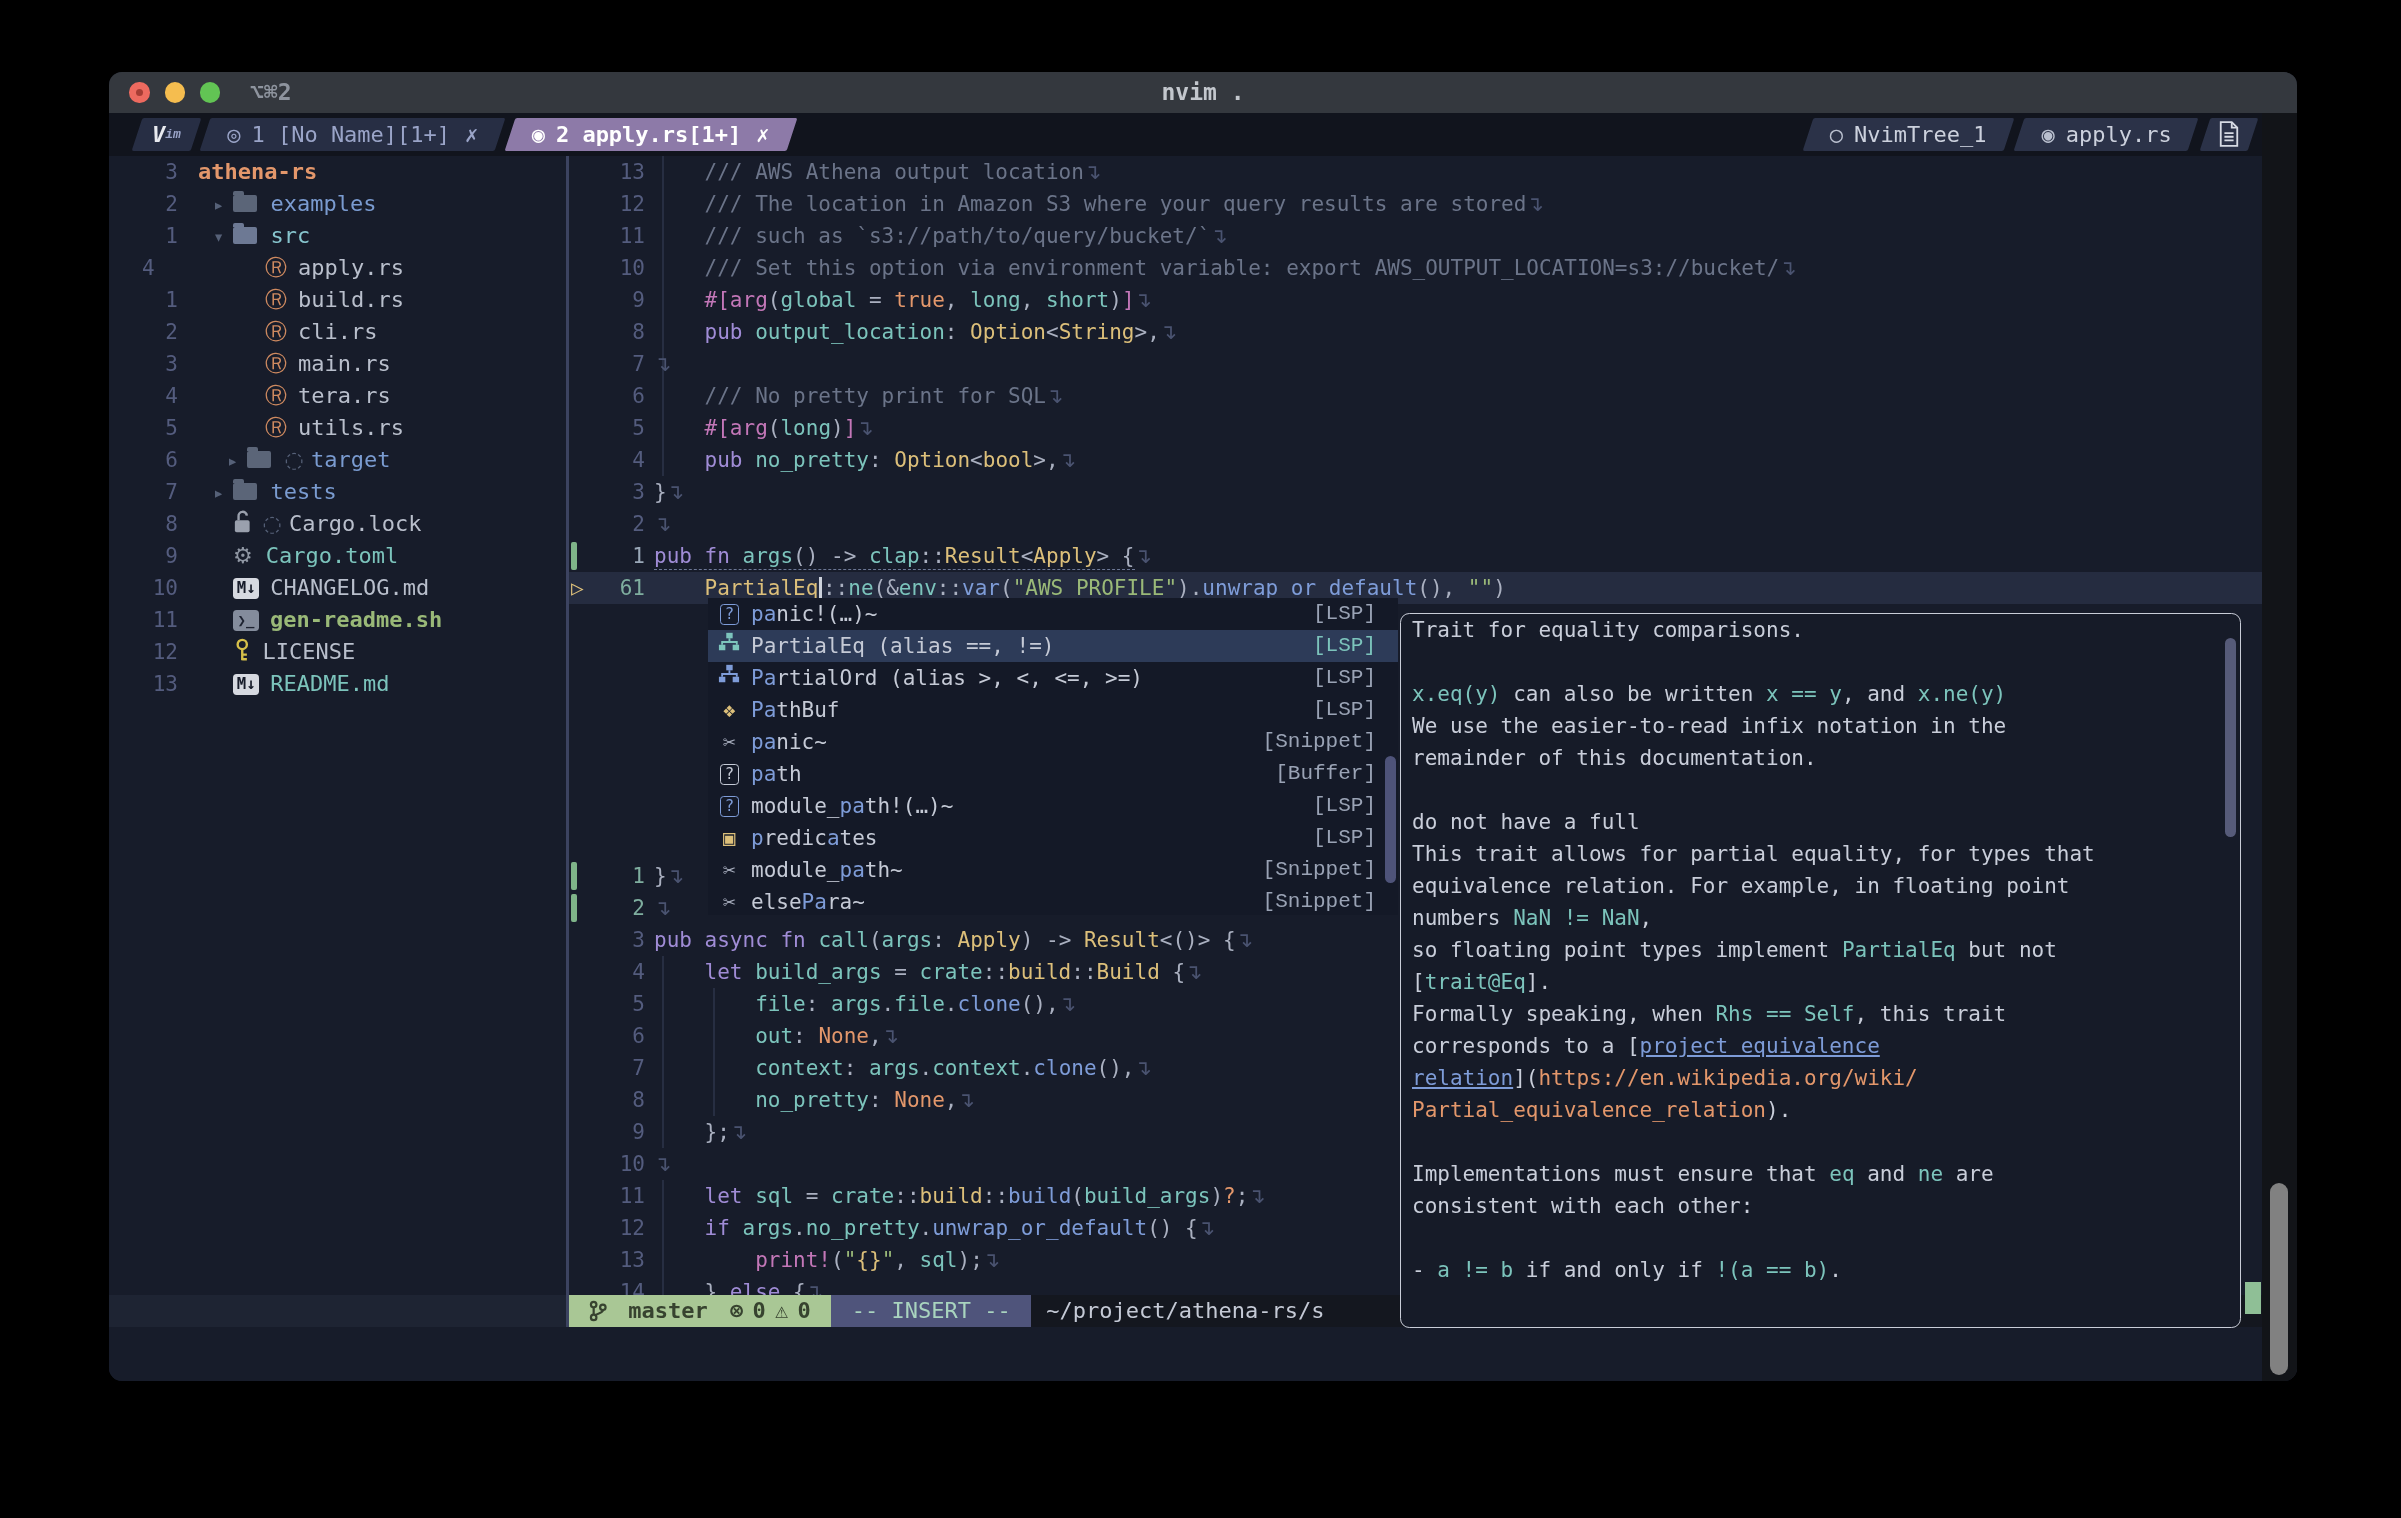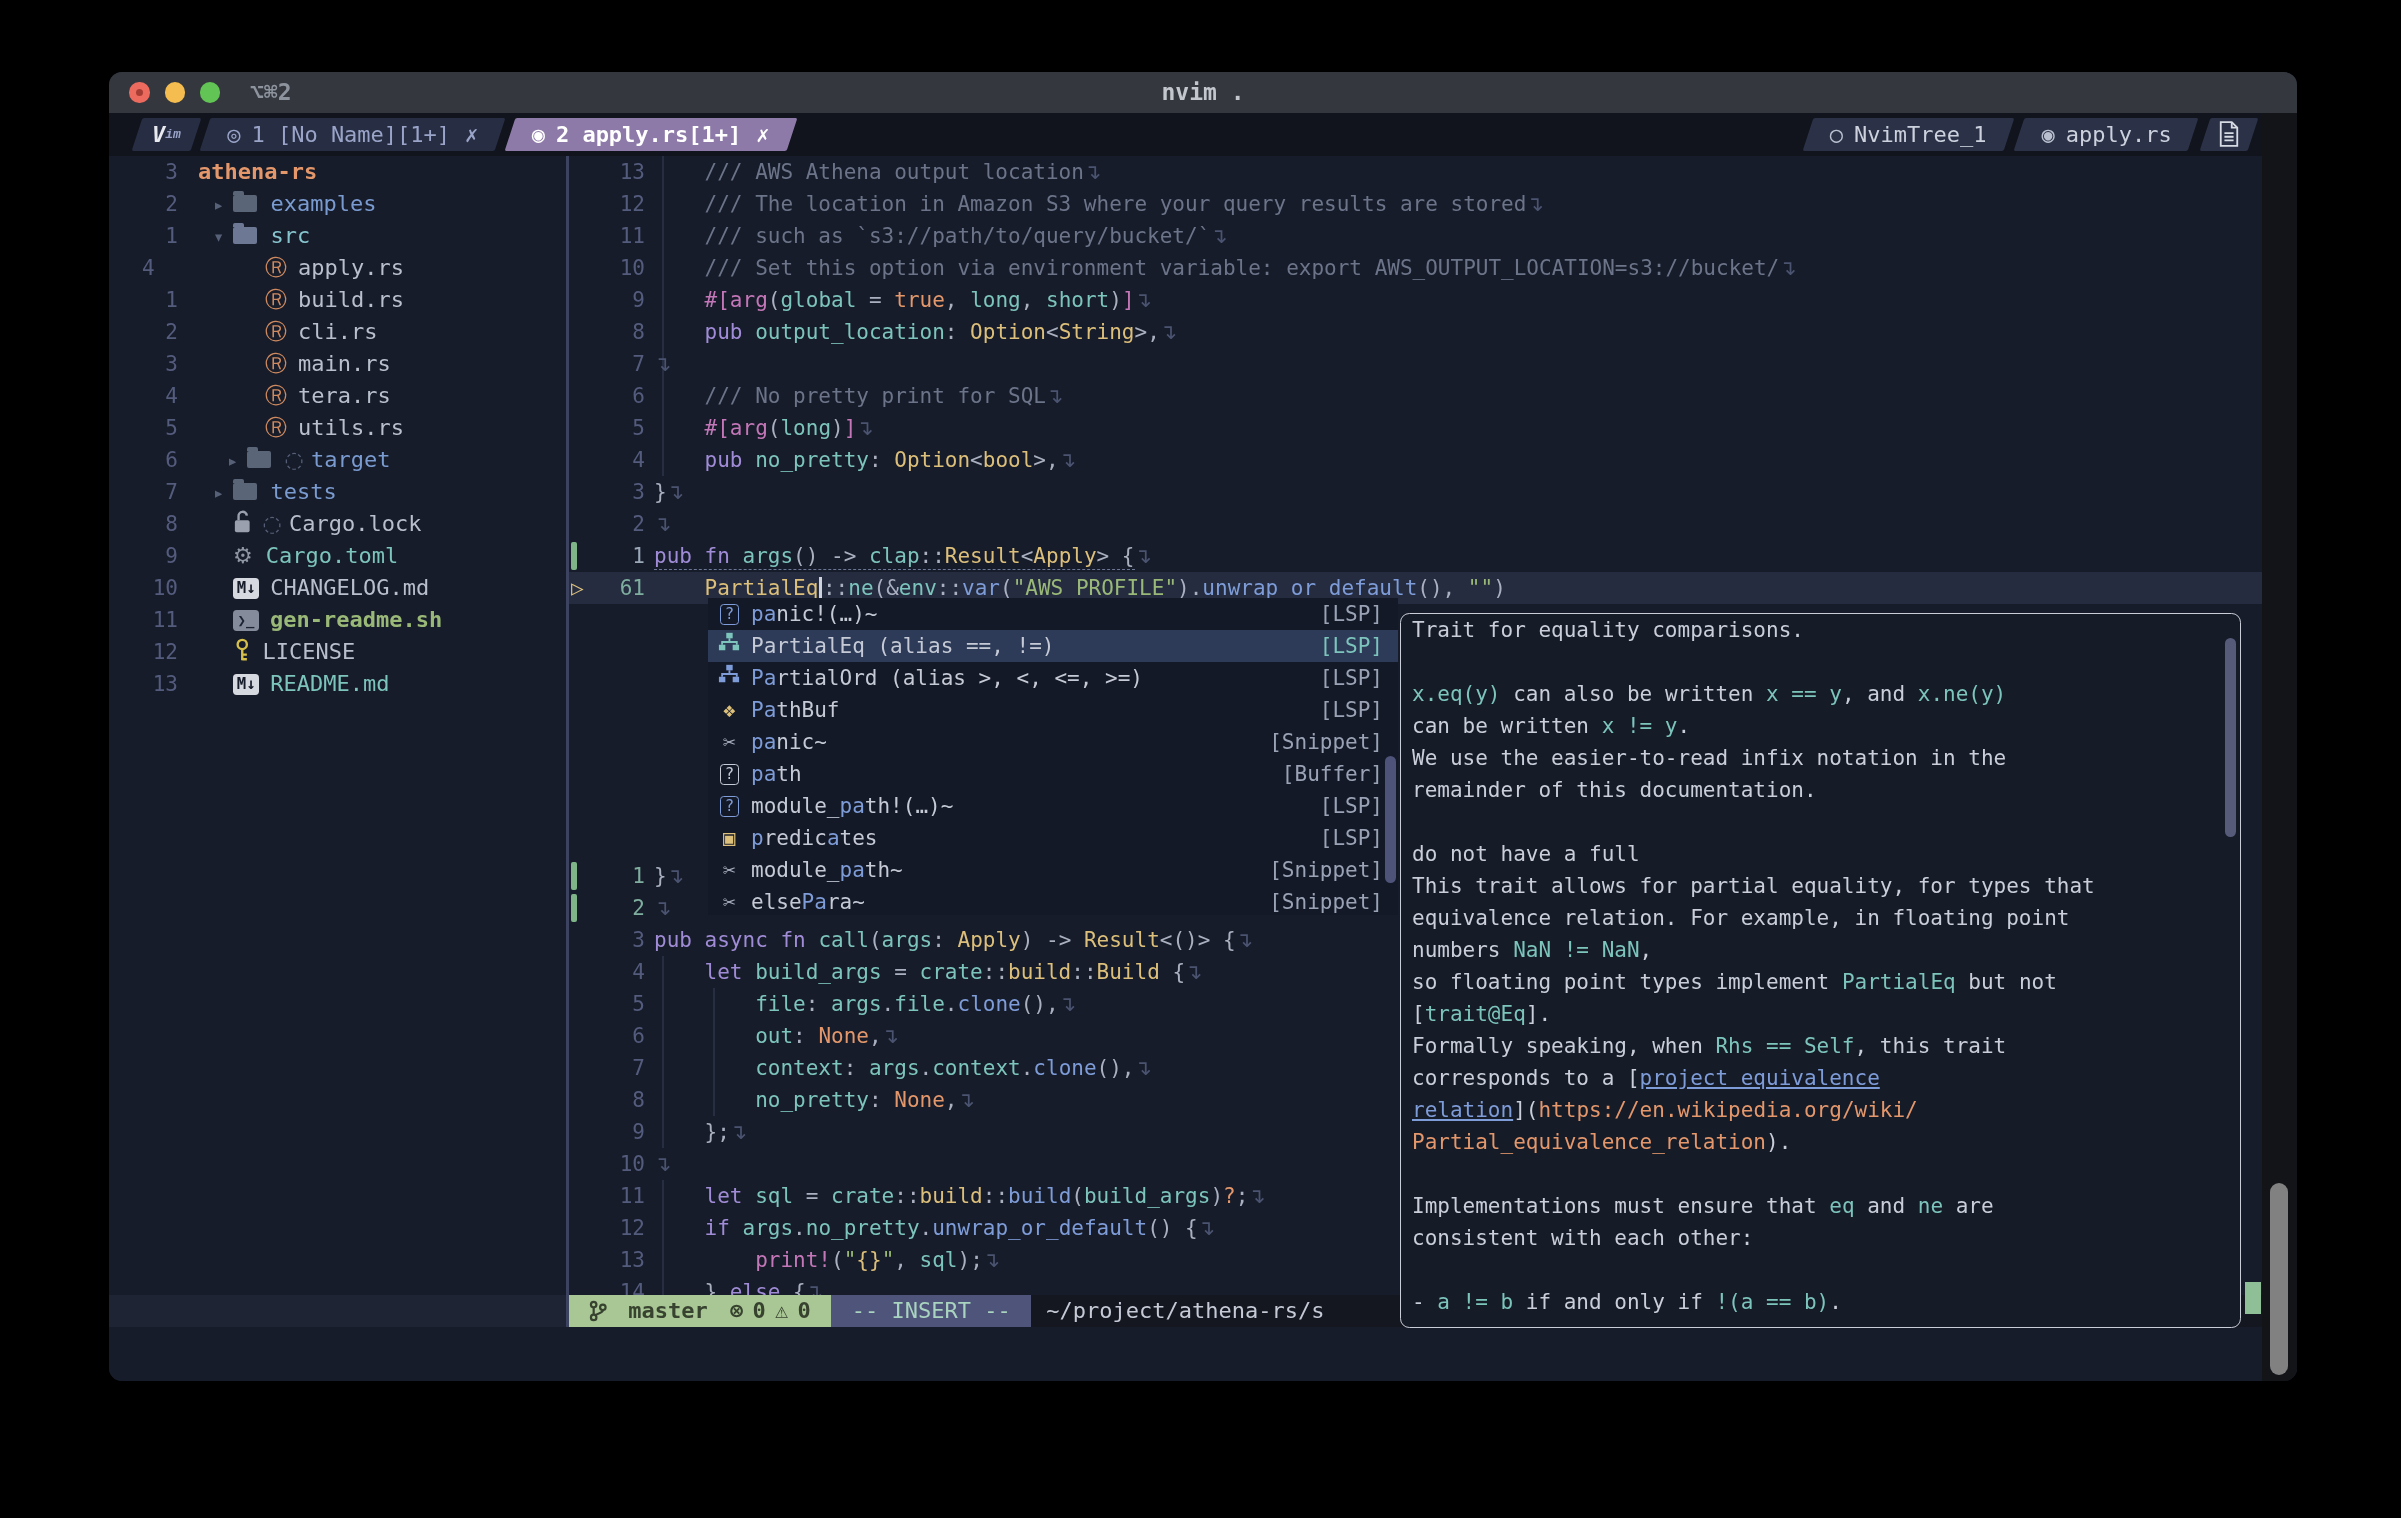--- a/index.html
+++ b/index.html
@@ -76,21 +76,21 @@
   .ic-md{display:inline-block;background:#d6d9e0;color:#171c2a;font-size:15.7px;font-weight:bold;border-radius:3.7px;padding:0 3.7px;margin-right:11px;line-height:20.4px;vertical-align:1.9px;}
   .ic-term{display:inline-block;background:#848c9c;color:#1d2230;font-size:14px;font-weight:bold;border-radius:3.7px;padding:0 4.6px;margin-right:11px;line-height:20.4px;vertical-align:1.9px;}
   svg.ic{vertical-align:-2.8px;margin-right:11px;}
 
   
   .popup{position:absolute;left:599px;top:485px;width:690px;height:317px;background:#141927;z-index:5;}
   .pitem{position:relative;height:32px;line-height:32px;font-size:21px;white-space:pre;color:#9aa3b5;}
   .pitem.sel{background:#2d3b58;color:#7cc4bc;}
   .pitem .picon{position:absolute;left:7.4px;width:28px;text-align:center;}
   .pitem .plabel{position:absolute;left:43px;}
-  .pitem .pkind{position:absolute;right:15px;}
+  .pitem .pkind{position:absolute;right:22px;font-family:Liberation Mono, monospace;}
   .pitem.sel .pkind{color:#7cc4bc;}
   .pic-qbox{display:inline-block;font-size:15.7px;line-height:18.5px;border:1.9px solid;border-radius:3.7px;padding:0 3.7px;vertical-align:1.9px;}
   .pscroll{position:absolute;right:1.9px;width:11px;background:#4e5379;border-radius:5.6px;z-index:6;}
 
   
   .docs{position:absolute;left:1291px;top:500px;width:841px;height:715px;background:#161b28;border:1.9px solid #c9cdd8;border-radius:9.3px;z-index:7;}
   .dline{height:32px;line-height:32px;font-size:21px;white-space:pre;padding-left:11px;color:#c9ceda;}
   .df{color:#c9ceda;} .dc{color:#7cc4bc;} .dl{color:#7e9cd8;text-decoration:underline;} .du{color:#e3976b;}
   .dscroll{position:absolute;right:3.7px;top:24px;width:11px;height:199px;background:#565b79;border-radius:5.6px;}
   .greenmark{position:absolute;left:2136px;top:1169px;width:15.7px;height:32px;background:#8fbf96;z-index:8;}
@@ -240,21 +240,20 @@
         <div class="pitem"><span class="picon" style="color: rgb(220, 191, 122);">▣</span><span class="plabel"><span class="mt">p</span><span class="fg">redic</span><span class="mt">a</span><span class="fg">tes</span></span><span class="pkind">[LSP]</span></div>
         <div class="pitem"><span class="picon" style="color: rgb(170, 176, 192);">✂</span><span class="plabel"><span class="fg">module_</span><span class="mt">pa</span><span class="fg">th~</span></span><span class="pkind">[Snippet]</span></div>
         <div class="pitem"><span class="picon" style="color: rgb(170, 176, 192);">✂</span><span class="plabel"><span class="fg">else</span><span class="mt">Pa</span><span class="fg">ra~</span></span><span class="pkind">[Snippet]</span></div>
         <div class="pscroll" style="top: 158px; height: 127px;"></div>
       </div>
     <div class="docs" id="docs">
       <div class="dscroll"></div>
     <div class="dline"><span class="df">Trait for equality comparisons.</span></div>
         <div class="dline"></div>
         <div class="dline"><span class="dc">x.eq(y)</span><span class="df"> can also be written </span><span class="dc">x == y</span><span class="df">, and </span><span class="dc">x.ne(y)</span></div>
-        <div class="dline"><span class="df">can be written </span><span class="dc">x != y</span><span class="df">.</span></div>
         <div class="dline"><span class="df">We use the easier-to-read infix notation in the</span></div>
         <div class="dline"><span class="df">remainder of this documentation.</span></div>
         <div class="dline"></div>
         <div class="dline"><span class="df">do not have a full</span></div>
         <div class="dline"><span class="df">This trait allows for partial equality, for types that</span></div>
         <div class="dline"><span class="df">equivalence relation. For example, in floating point</span></div>
         <div class="dline"><span class="df">numbers </span><span class="dc">NaN != NaN</span><span class="df">,</span></div>
         <div class="dline"><span class="df">so floating point types implement </span><span class="dc">PartialEq</span><span class="df"> but not</span></div>
         <div class="dline"><span class="df">[</span><span class="dc">trait@Eq</span><span class="df">].</span></div>
         <div class="dline"><span class="df">Formally speaking, when </span><span class="dc">Rhs == Self</span><span class="df">, this trait</span></div>

